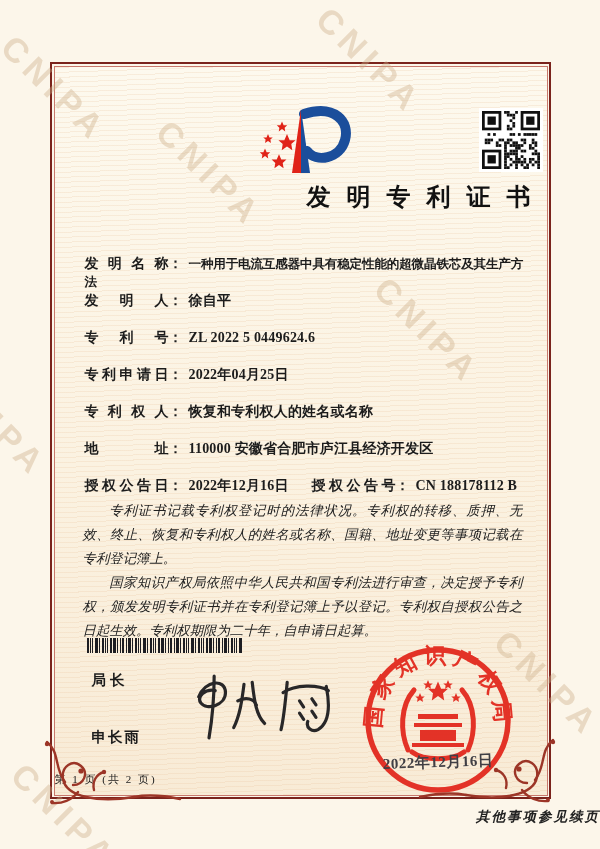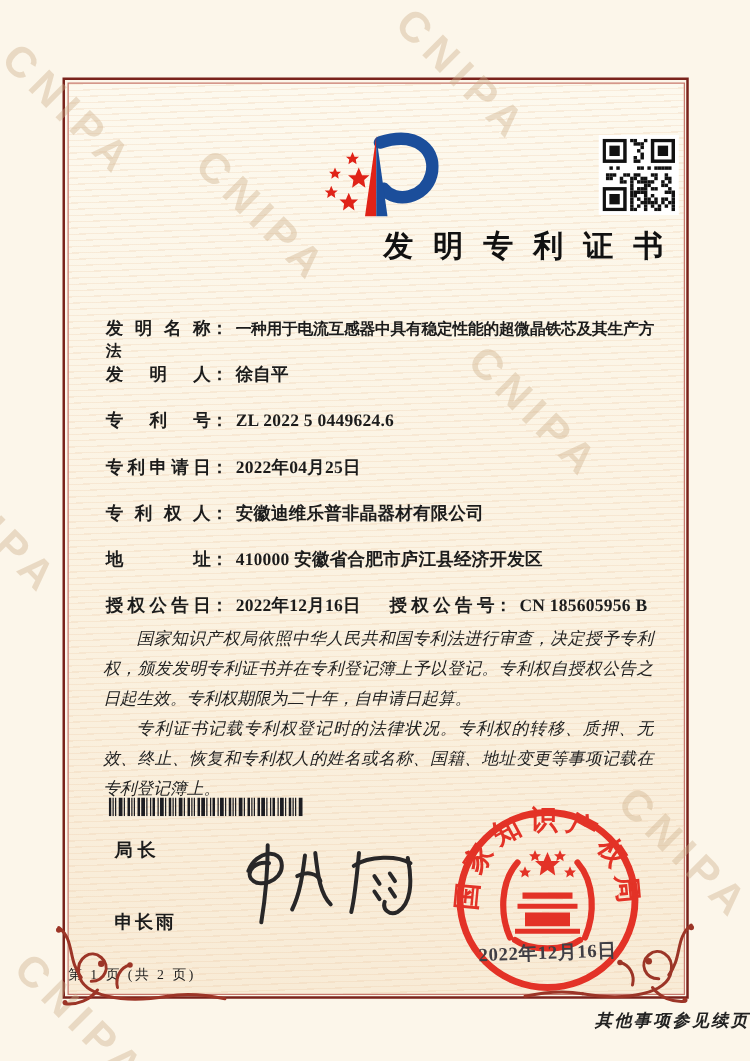--- a/index.html
+++ b/index.html
@@ -255,50 +255,50 @@
           <span>请</span>
           <span>日</span>
         </span><span class="colon">：</span><span class="field-value">2022年04月25日</span>
     </div>
     <div class="field-row" style="top:336px">
       <span class="jlabel">
           <span>专</span>
           <span>利</span>
           <span>权</span>
           <span>人</span>
-        </span><span class="colon">：</span><span class="field-value">安徽迪维乐普非晶器材有限公司</span>
+        </span><span class="colon">：</span><span class="field-value">恢复和专利权人的姓名或名称</span>
     </div>
     <div class="field-row" style="top:373px">
       <span class="jlabel">
           <span>地</span>
           <span>址</span>
-        </span><span class="colon">：</span><span class="field-value">410000 安徽省合肥市庐江县经济开发区</span>
+        </span><span class="colon">：</span><span class="field-value">110000 安徽省合肥市庐江县经济开发区</span>
     </div>
     <div class="field-row" style="top:410px">
       <span class="jlabel">
           <span>授</span>
           <span>权</span>
           <span>公</span>
           <span>告</span>
           <span>日</span>
         </span><span class="colon">：</span><span class="field-value">2022年12月16日</span>
       <span class="pair2">
         <span class="jlabel">
             <span>授</span>
             <span>权</span>
             <span>公</span>
             <span>告</span>
             <span>号</span>
-          </span><span class="colon">：</span><span class="field-value">CN 185605956 B</span>
+          </span><span class="colon">：</span><span class="field-value">CN 188178112 B</span>
       </span>
     </div>
 
     <div class="body-text">
+      <p>专利证书记载专利权登记时的法律状况。专利权的转移、质押、无效、终止、恢复和专利权人的姓名或名称、国籍、地址变更等事项记载在专利登记簿上。</p>
       <p>国家知识产权局依照中华人民共和国专利法进行审查，决定授予专利权，颁发发明专利证书并在专利登记簿上予以登记。专利权自授权公告之日起生效。专利权期限为二十年，自申请日起算。</p>
-      <p>专利证书记载专利权登记时的法律状况。专利权的转移、质押、无效、终止、恢复和专利权人的姓名或名称、国籍、地址变更等事项记载在专利登记簿上。</p>
     </div>
 
     <svg class="barcode" viewBox="0 0 156 15" preserveAspectRatio="none">
         <g id="barcode-bars">
           <rect x="0" y="0" width="2" height="15" fill="#1d1d22"></rect>
           <rect x="3" y="0" width="1" height="15" fill="#1d1d22"></rect>
           <rect x="5" y="0" width="1" height="15" fill="#1d1d22"></rect>
           <rect x="8" y="0" width="3" height="15" fill="#1d1d22"></rect>
           <rect x="12" y="0" width="1" height="15" fill="#1d1d22"></rect>
           <rect x="15" y="0" width="2" height="15" fill="#1d1d22"></rect>

